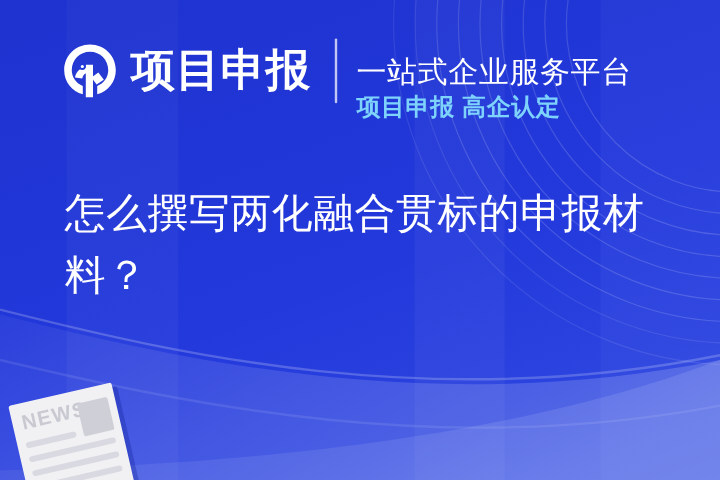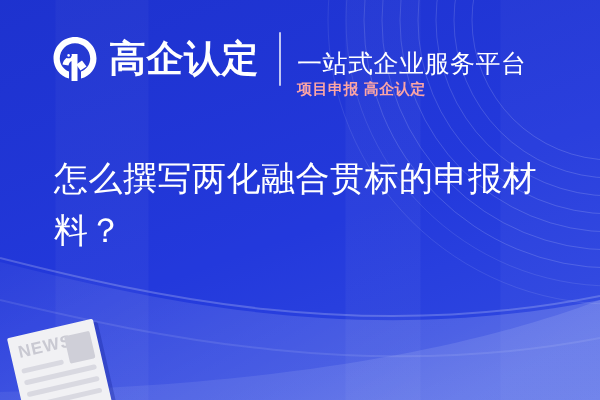--- a/index.html
+++ b/index.html
@@ -95,22 +95,22 @@
 
   .tagline-main {
     color:#ffffff;
     font-size:25px;
     line-height:1.12;
     white-space:nowrap;
     letter-spacing:0.5px;
   }
 
   .tagline-sub {
-    color:#fca5a5;
-    font-size:15px;
+    color:#7dd3fc;
+    font-size:20px;
     font-weight:bold;
     line-height:1.5;
     white-space:nowrap;
     letter-spacing:0.5px;
     margin-top:1px;
   }
 
   
   .headline {
     position:absolute;
@@ -201,21 +201,21 @@
         <path d="M26.2,30.5 L32,26.5 L36.5,32.5 L30.5,36.5 Z" fill="#ffffff"></path>
 
         <path d="M22,22 C18,22 13.5,25 12.5,30.5 L18.5,31.5
                  C19.2,28.3 20.6,27 22.6,27 Z" fill="#ffffff"></path>
 
         <circle cx="18.6" cy="21.4" r="2.9" fill="#2339dc"></circle>
         <circle cx="18.6" cy="21.4" r="1.3" fill="#ffffff"></circle>
       </svg>
     </span>
 
-    <span class="logo-word">高企认定</span>
+    <span class="logo-word">项目申报</span>
 
     <span class="divider"></span>
 
     <span class="tagline">
       <span class="tagline-main">一站式企业服务平台</span>
       <span class="tagline-sub">项目申报 高企认定</span>
     </span>
   </div>
 
   <h1 class="headline">怎么撰写两化融合贯标的申报材料？</h1>

